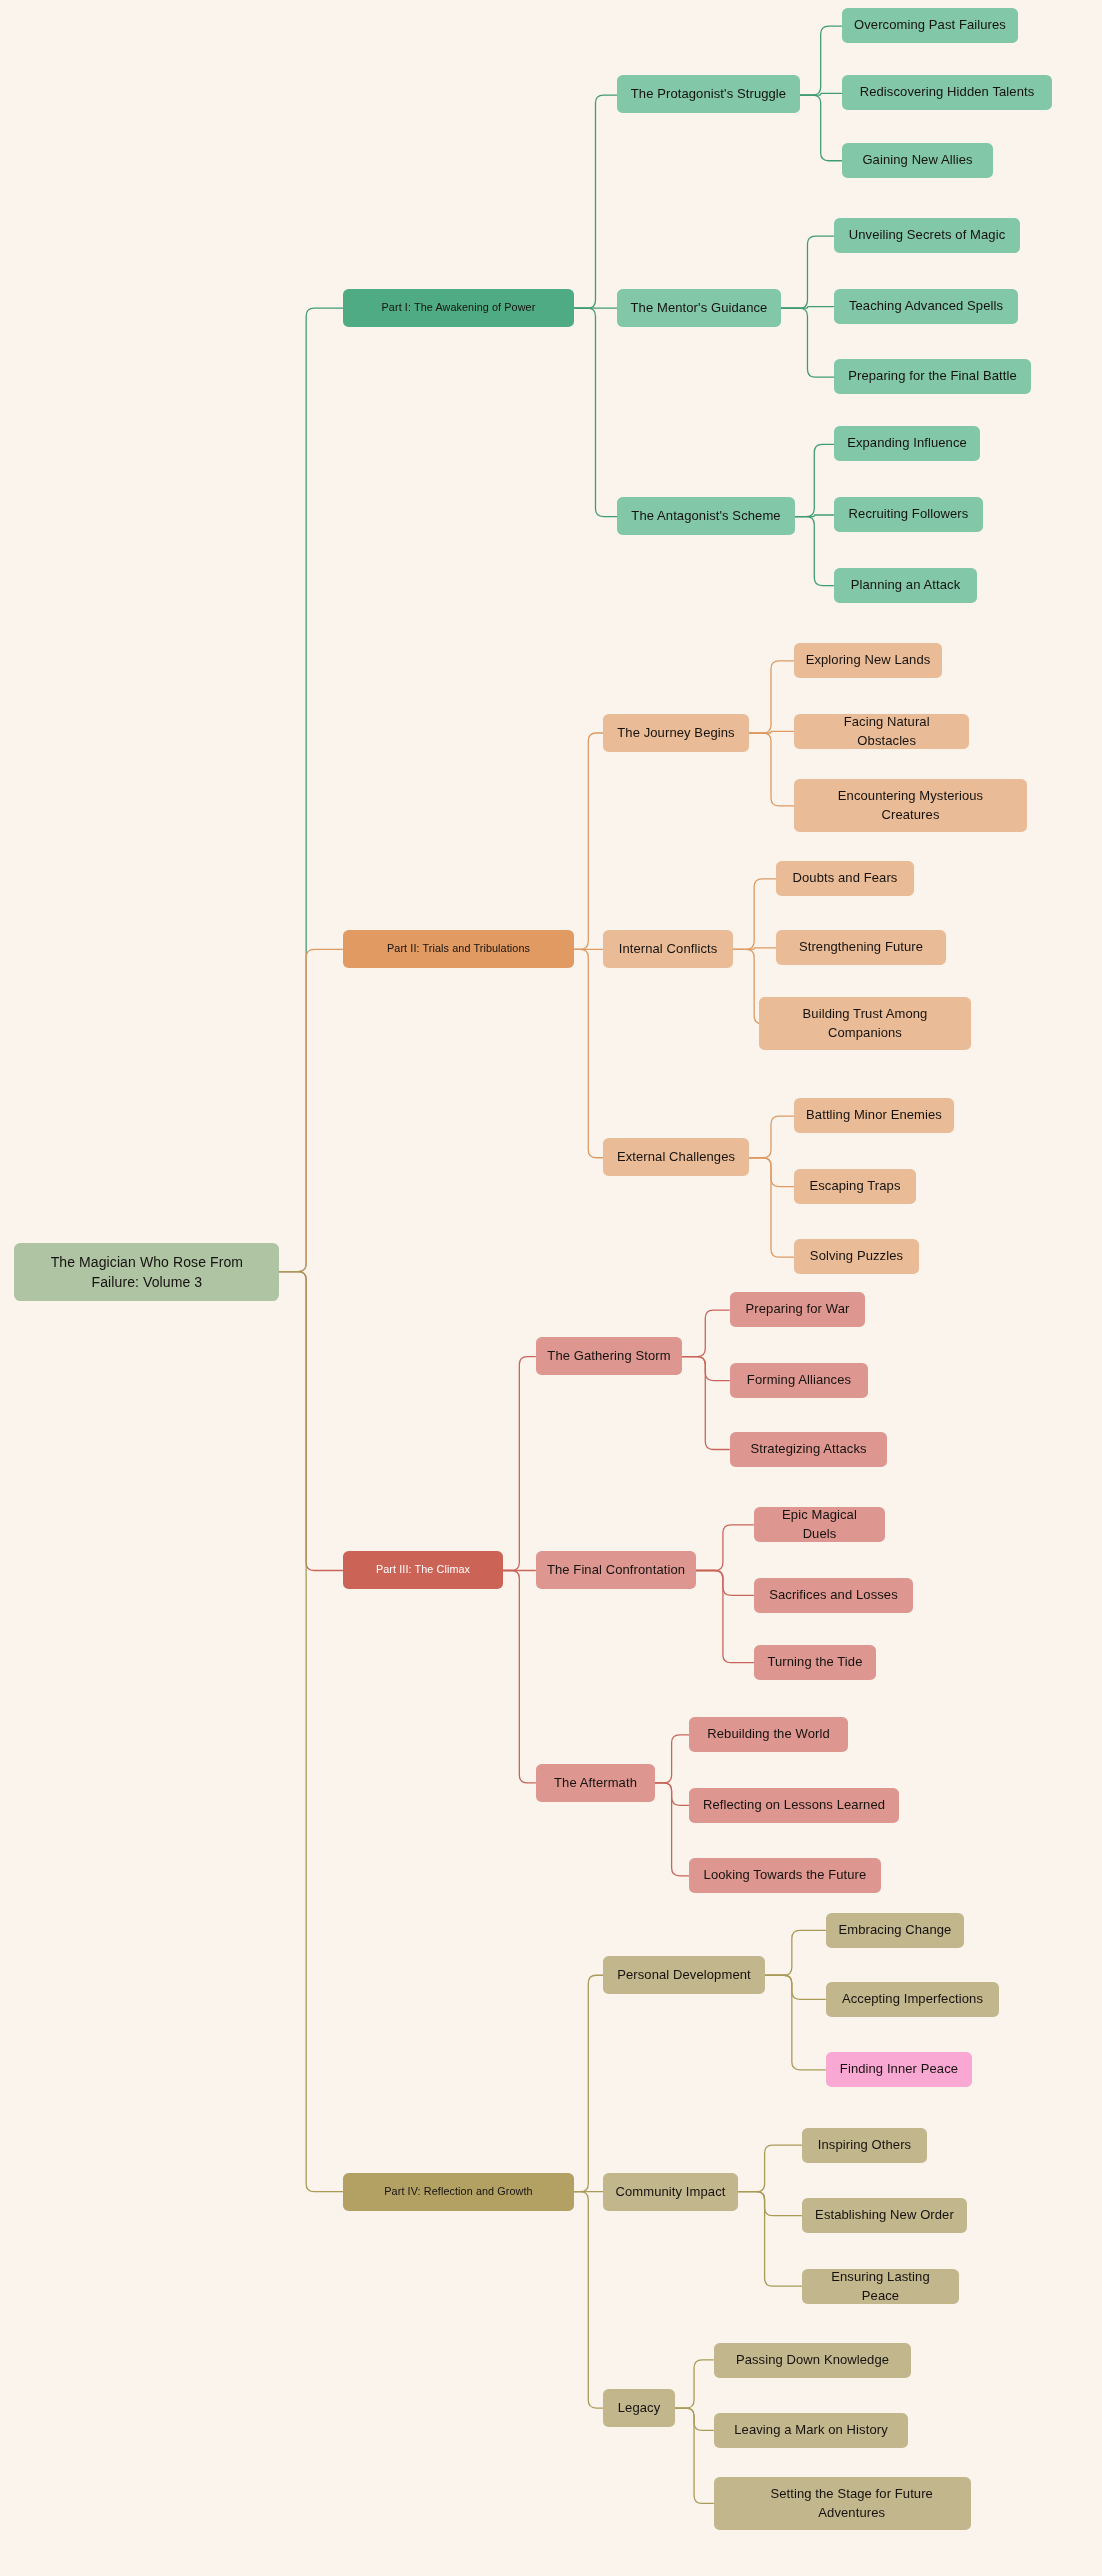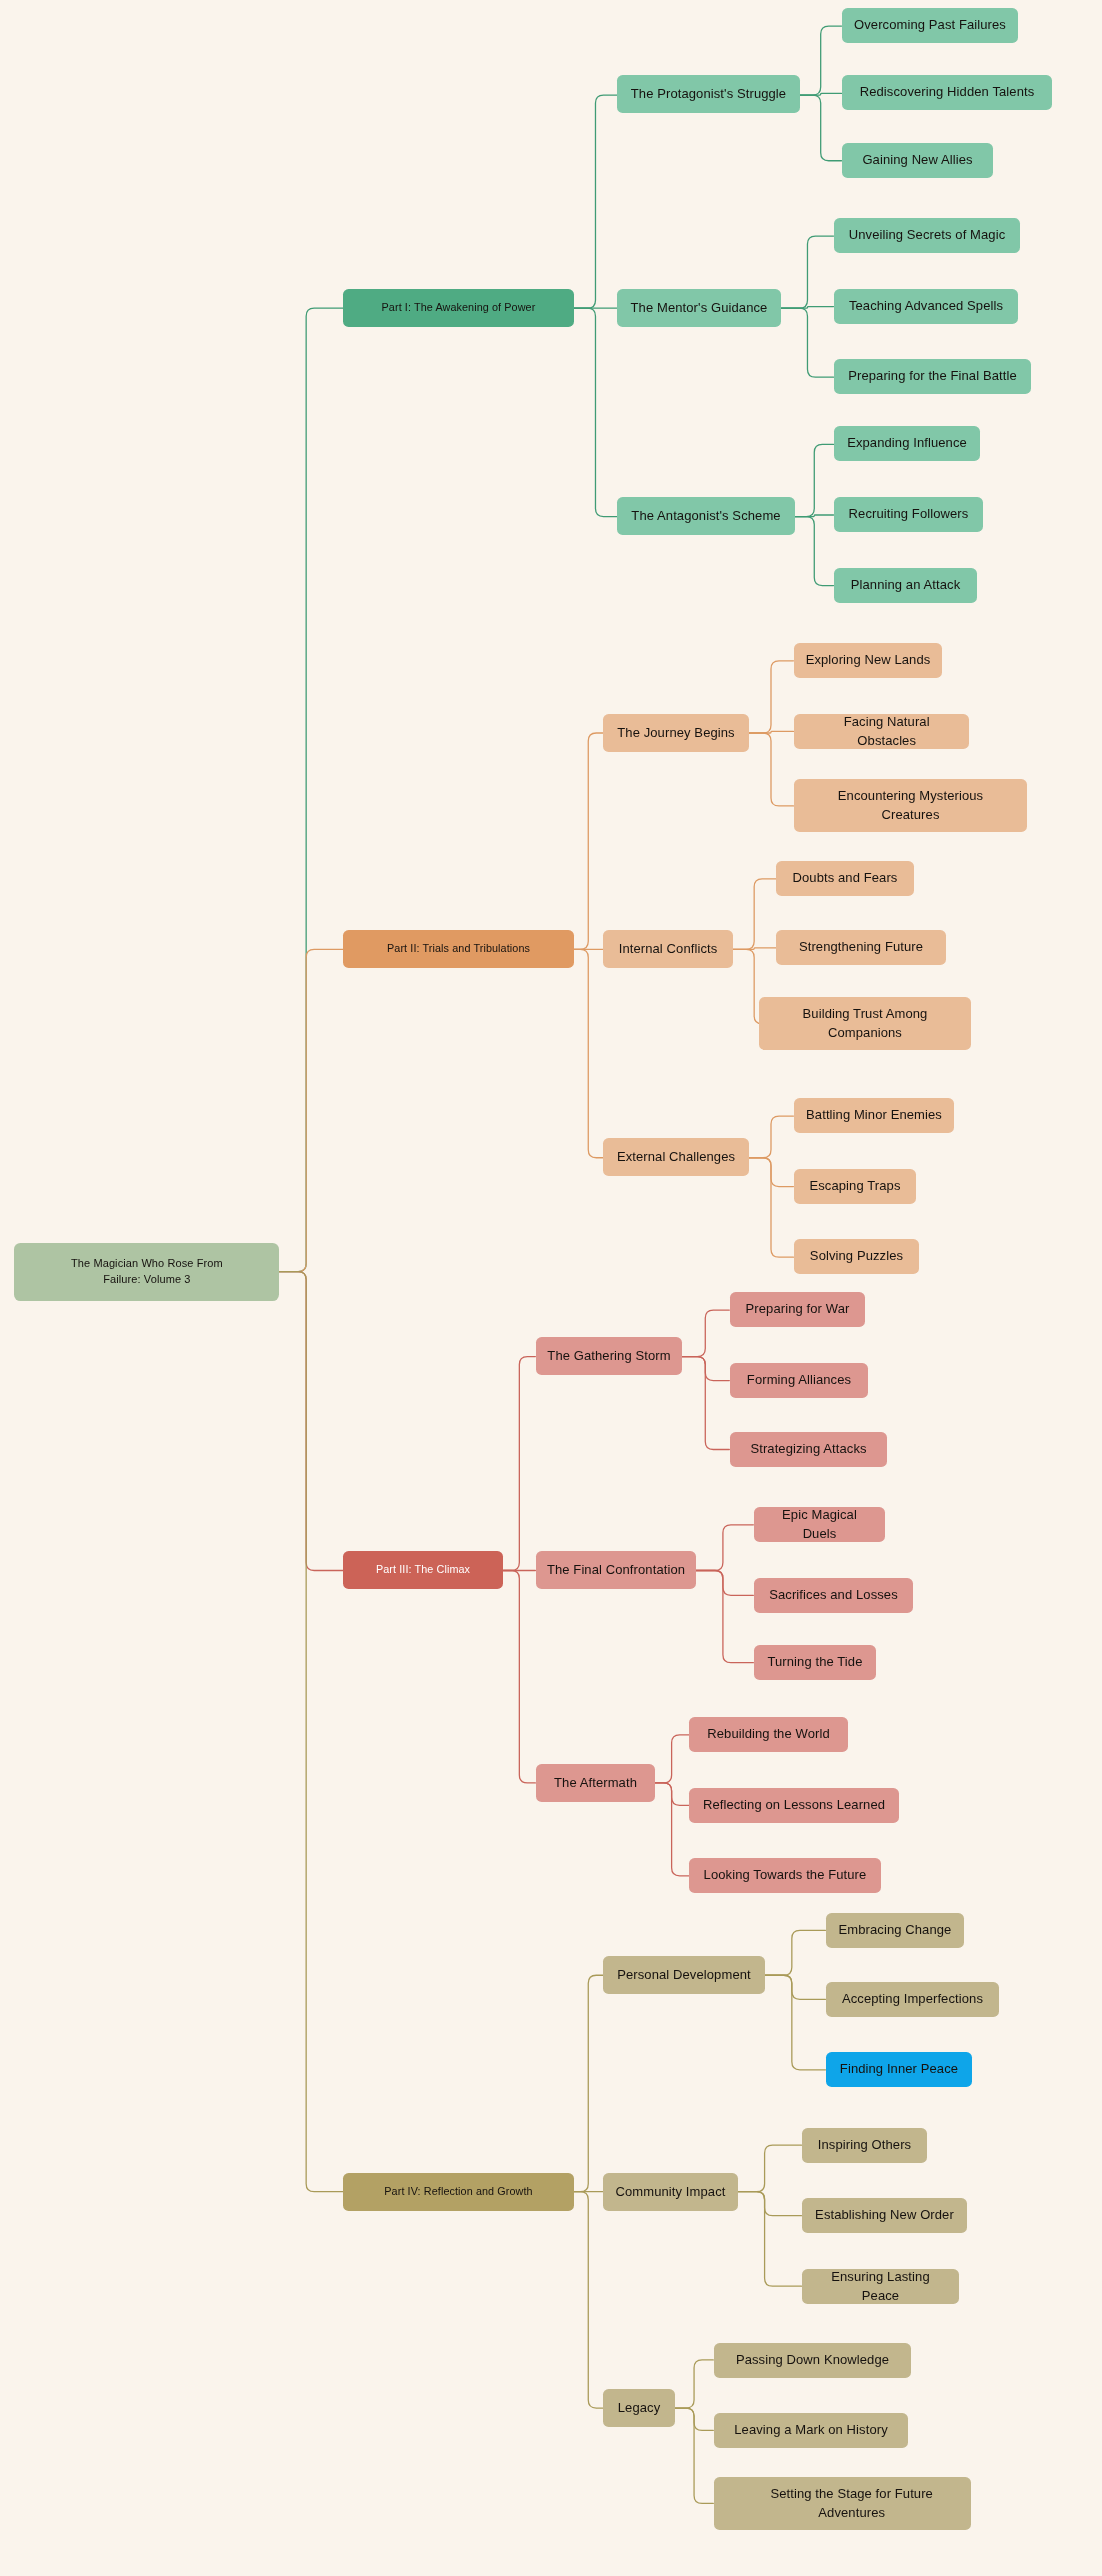--- a/index.html
+++ b/index.html
@@ -36,21 +36,21 @@
     text-align: center;
     border-radius: 5.6px;
     color: #16120f;
     font-size: 13px;
     line-height: 1.45;
     padding: 4.8px 9.6px;
     letter-spacing: 0.1px;
     white-space: pre-line;
   }
   .node.root {
-    font-size: 11px;
+    font-size: 14px;
     border-radius: 6.4px;
   }
   .node.lvl1 {
     font-size: 10.8px;
   }
   .node.white-text { color: #ffffff; }
 </style>
 </head>
 <body>
 
@@ -150,21 +150,21 @@
       <div class="node lvl3" style="left: 754px; top: 1578px; width: 159px; height: 35px; background: rgb(221, 151, 144);">Sacrifices and Losses</div>
       <div class="node lvl3" style="left: 754px; top: 1645px; width: 122px; height: 35px; background: rgb(221, 151, 144);">Turning the Tide</div>
       <div class="node lvl2" style="left: 536px; top: 1764px; width: 119px; height: 38px; background: rgb(221, 151, 144);">The Aftermath</div>
       <div class="node lvl3" style="left: 689px; top: 1717px; width: 159px; height: 35px; background: rgb(221, 151, 144);">Rebuilding the World</div>
       <div class="node lvl3" style="left: 689px; top: 1788px; width: 210px; height: 35px; background: rgb(221, 151, 144);">Reflecting on Lessons Learned</div>
       <div class="node lvl3" style="left: 689px; top: 1858px; width: 192px; height: 35px; background: rgb(221, 151, 144);">Looking Towards the Future</div>
       <div class="node lvl1" style="left: 343px; top: 2173px; width: 231px; height: 38px; background: rgb(179, 161, 100);">Part IV: Reflection and Growth</div>
       <div class="node lvl2" style="left: 603px; top: 1956px; width: 162px; height: 38px; background: rgb(194, 182, 141);">Personal Development</div>
       <div class="node lvl3" style="left: 826px; top: 1913px; width: 138px; height: 35px; background: rgb(194, 182, 141);">Embracing Change</div>
       <div class="node lvl3" style="left: 826px; top: 1982px; width: 173px; height: 35px; background: rgb(194, 182, 141);">Accepting Imperfections</div>
-      <div class="node lvl3" style="left: 826px; top: 2052px; width: 146px; height: 35px; background: #0ea5e9;">Finding Inner Peace</div>
+      <div class="node lvl3" style="left: 826px; top: 2052px; width: 146px; height: 35px; background: #f9a8d4;">Finding Inner Peace</div>
       <div class="node lvl2" style="left: 603px; top: 2173px; width: 135px; height: 38px; background: rgb(194, 182, 141);">Community Impact</div>
       <div class="node lvl3" style="left: 802px; top: 2128px; width: 125px; height: 35px; background: rgb(194, 182, 141);">Inspiring Others</div>
       <div class="node lvl3" style="left: 802px; top: 2198px; width: 165px; height: 35px; background: rgb(194, 182, 141);">Establishing New Order</div>
       <div class="node lvl3" style="left: 802px; top: 2269px; width: 157px; height: 35px; background: rgb(194, 182, 141);">Ensuring Lasting Peace</div>
       <div class="node lvl2" style="left: 603px; top: 2389px; width: 72px; height: 38px; background: rgb(194, 182, 141);">Legacy</div>
       <div class="node lvl3" style="left: 714px; top: 2343px; width: 197px; height: 35px; background: rgb(194, 182, 141);">Passing Down Knowledge</div>
       <div class="node lvl3" style="left: 714px; top: 2413px; width: 194px; height: 35px; background: rgb(194, 182, 141);">Leaving a Mark on History</div>
       <div class="node lvl3" style="left: 714px; top: 2477px; width: 257px; height: 53px; background: rgb(194, 182, 141); padding-left: 28px;">Setting the Stage for Future
 Adventures</div>
     </div>

